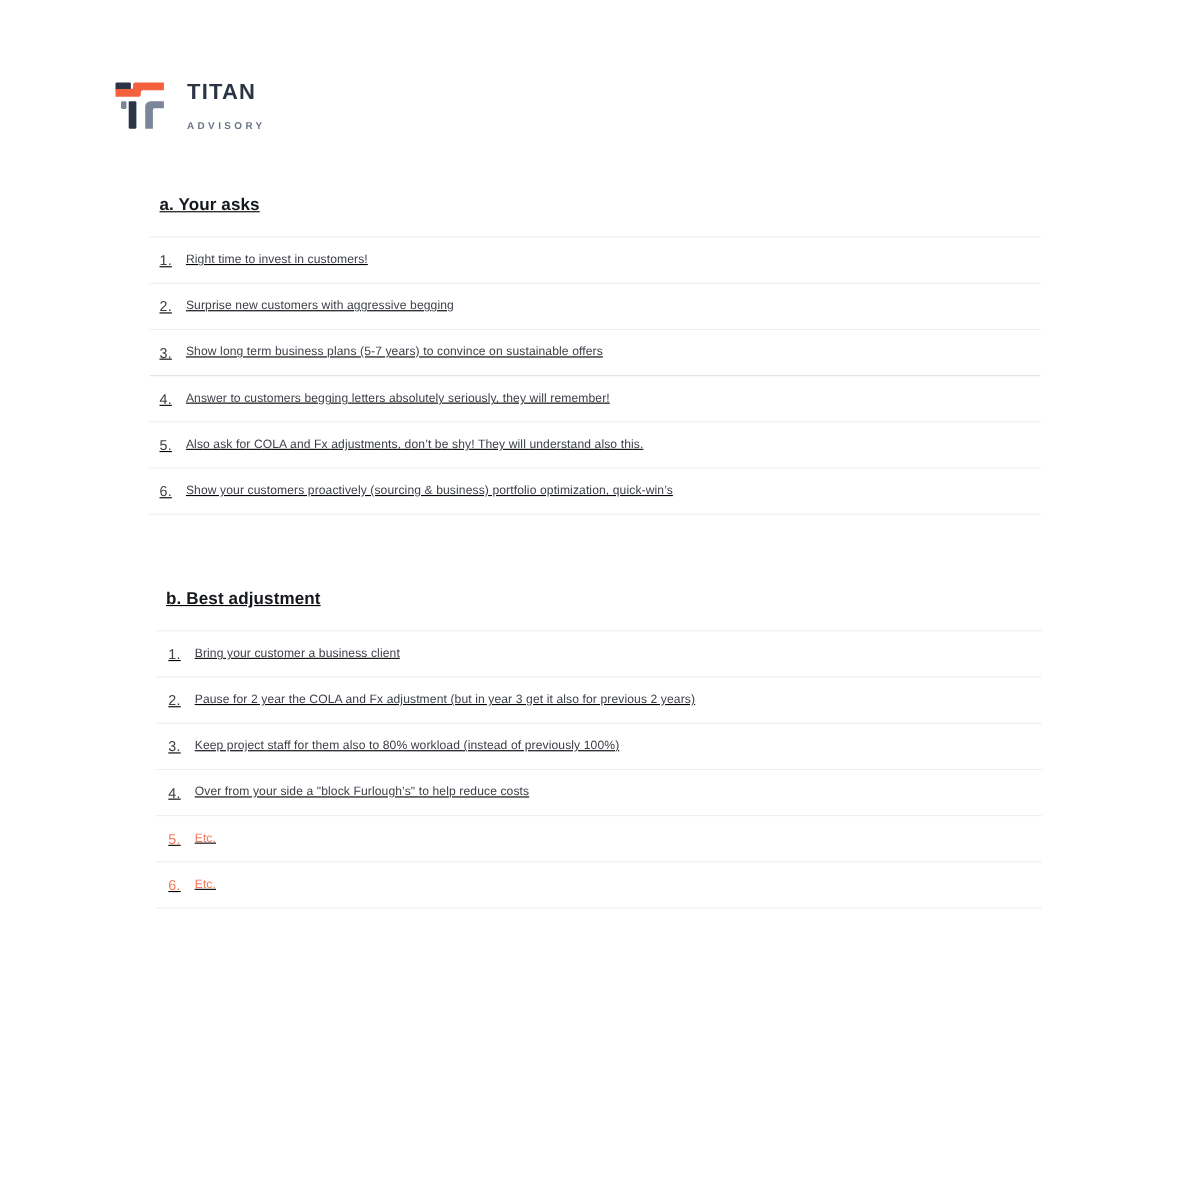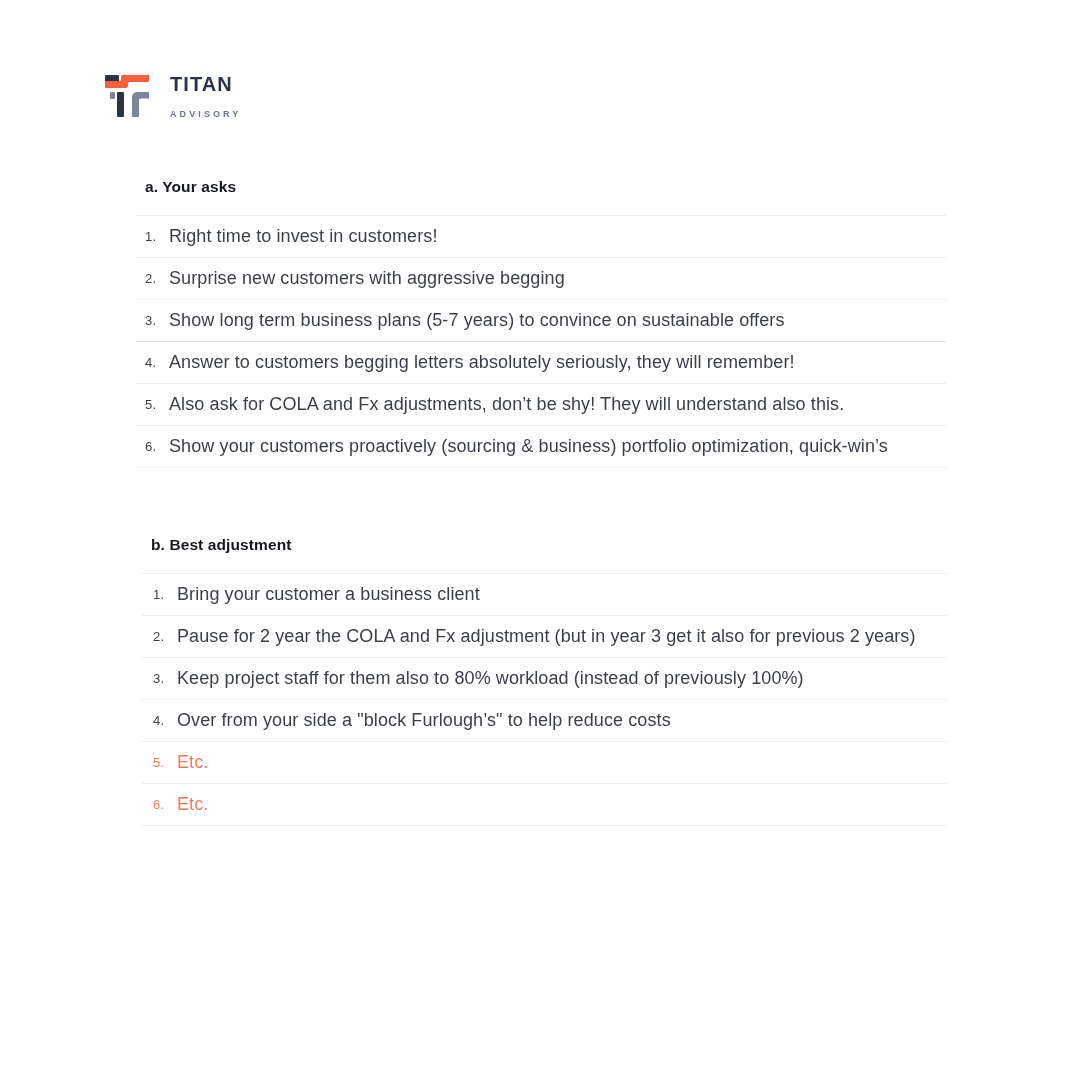--- a/index.html
+++ b/index.html
@@ -55,20 +55,21 @@
     font-weight: bold;
     letter-spacing: 3.1px;
     color: #6b7689;
     line-height: 1.6;
     margin-top: 12px;
   }
 
   
   .section {
     position: absolute;
+    text-decoration: underline;
   }
   #section-a { left: 136px; top: 178px; width: 810px; }
   #section-b { left: 142px; top: 536px; width: 805px; }
 
   .section-title {
     font-size: 15.5px;
     font-weight: bold;
     color: #15181d;
     letter-spacing: 0.1px;
     margin: 0 0 18px 9px;
@@ -99,21 +100,21 @@
   .row-num {
     flex: 0 0 auto;
     width: 33px;
     padding-left: 9px;
     box-sizing: border-box;
     font-size: 13px;
     color: #3b3f46;
     letter-spacing: 0.2px;
   }
   .row-text {
-    font-size: 18px;
+    font-size: 11px;
     color: #3b3f46;
     letter-spacing: 0.1px;
     white-space: nowrap;
   }
   
   .row-accent .row-num,
   .row-accent .row-text {
     color: #f4795b;
   }
   #section-b .row-num { width: 35px; padding-left: 11px; }

